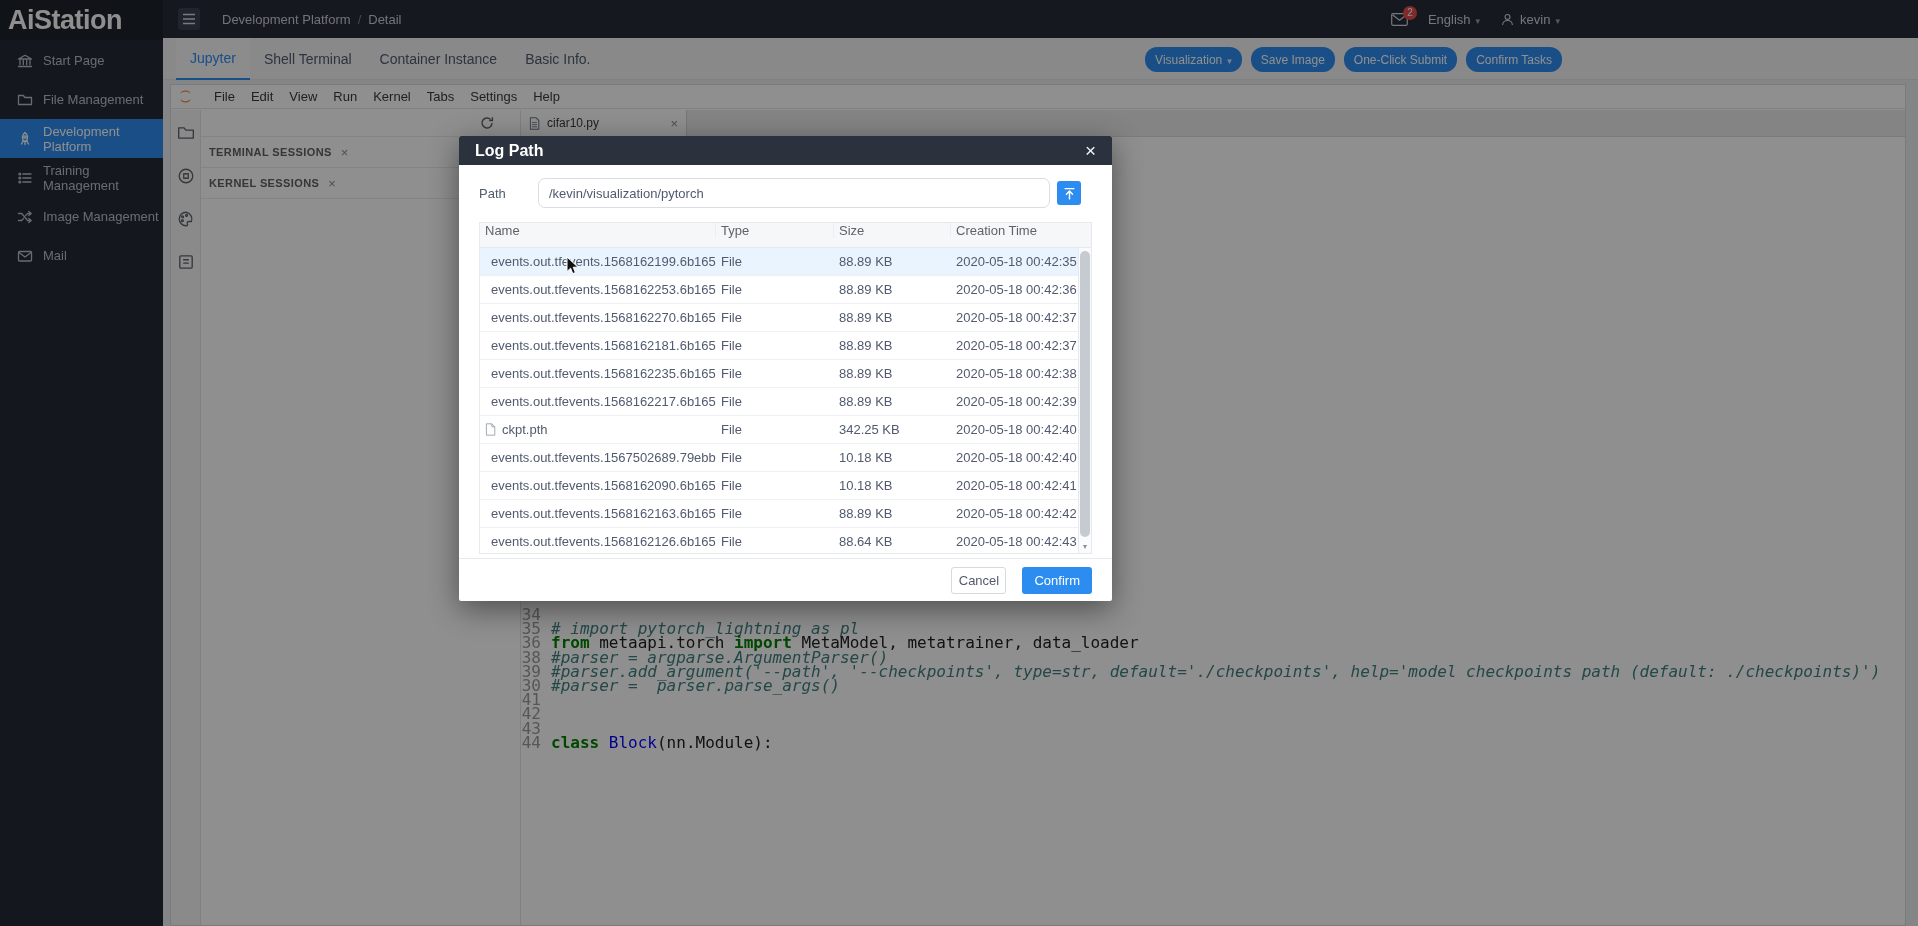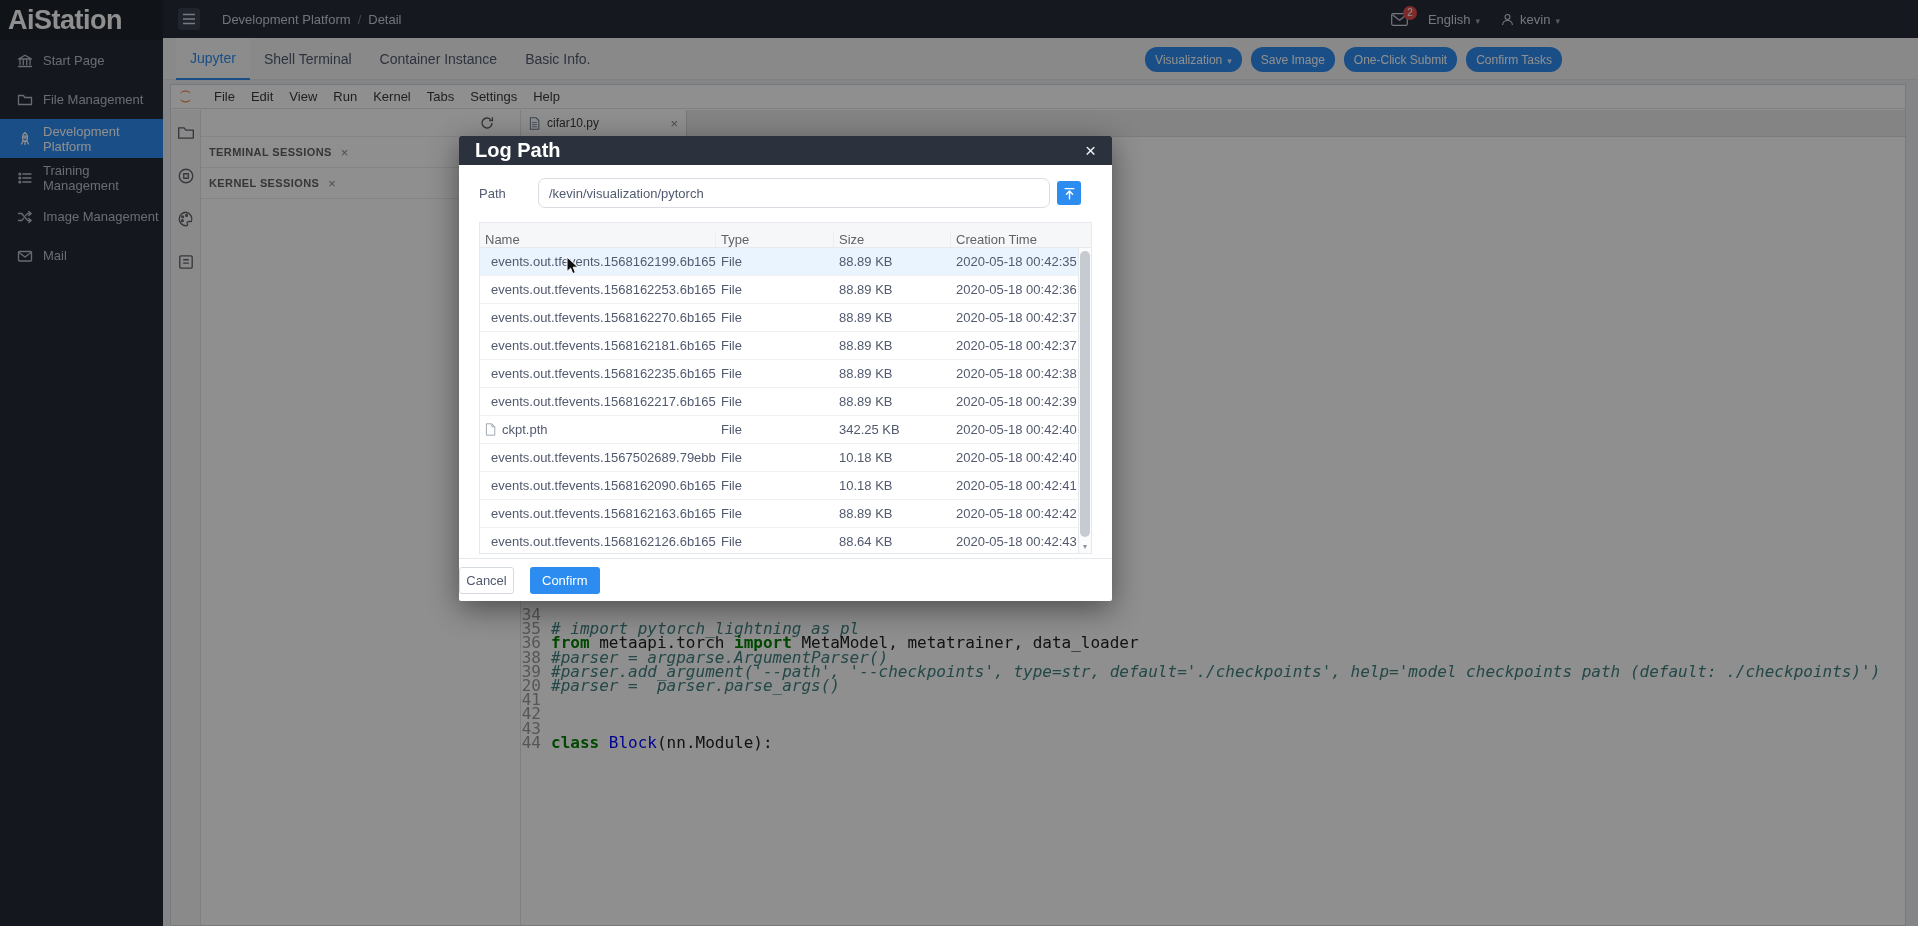--- a/index.html
+++ b/index.html
@@ -81,50 +81,50 @@
   .seg-keyword{ color:var(--code-keyword); font-weight:bold; }
   .seg-classname{ color:var(--code-classname); }
   .seg-plain{ color:#212121; }
 
   
   .overlay{ position:absolute; inset:0; background:rgba(0,0,0,.44); z-index:10; }
   .modal{ position:absolute; left:459px; top:136px; width:653px; height:465px; background:#fff; z-index:20;
           border-radius:2px; box-shadow:0 8px 30px rgba(0,0,0,.45); display:flex; flex-direction:column; }
   .modal-header{ height:29px; background:var(--modal-header-bg); display:flex; align-items:center;
                  padding:0 16px; border-radius:2px 2px 0 0; }
-  .modal-title{ color:#fff; font-size:20px; font-weight:bold; }
+  .modal-title{ color:#fff; font-size:16px; font-weight:bold; }
   .modal-close{ margin-left:auto; color:#eef0f3; font-size:19px; line-height:1; cursor:pointer; }
   .modal-close::before{ content:"×"; }
   .modal-body{ flex:1; padding:13px 20px 0; }
   .path-row{ display:flex; align-items:center; }
   .path-label{ width:59px; font-size:13px; color:#515a6e; }
   .path-input{ width:512px; height:30px; border:1px solid #d9dde3; border-radius:7px; padding:0 10px;
                font-size:13px; color:#515a6e; font-family:inherit; outline:none; }
   .up-btn{ width:24px; height:24px; margin-left:7px; background:var(--accent); border:none; border-radius:3px;
            display:flex; align-items:center; justify-content:center; cursor:pointer; }
   .ftable{ margin-top:14px; border:1px solid #e6e9ed; }
-  .thead{ display:flex; height:25px; background:#f6f7f9; border-bottom:1px solid #e6e9ed; align-items:flex-end;
+  .thead{ display:flex; height:25px; background:#f6f7f9; border-bottom:1px solid #e6e9ed; align-items:flex-start;
           font-size:13px; color:#606266; }
   .th{ padding-left:5px; border-right:1px solid #eceef1; height:15px; line-height:15px; }
   .th:last-child{ border-right:none; }
   .th-name{ width:236px; } .th-type{ width:118px; } .th-size{ width:117px; } .th-time{ flex:1; }
   .tbody-wrap{ display:flex; height:305px; }
   .tbody{ flex:1; overflow:hidden; }
   .trow{ display:flex; height:28px; align-items:center; font-size:13px; color:#515a6e; border-bottom:1px solid #eef0f3; cursor:pointer; }
   .trow.hover{ background:#eaf4fe; }
   .cell{ padding-left:5px; white-space:nowrap; overflow:hidden; }
   .c-name{ width:236px; display:flex; align-items:center; gap:6px; }
   .c-type{ width:118px; } .c-size{ width:117px; } .c-time{ flex:1; }
   .vscroll{ width:13px; border-left:1px solid #e6e9ed; background:#fafbfc; position:relative; }
   .vthumb{ position:absolute; left:1px; top:3px; width:10px; height:286px; background:#c6cbd1; border-radius:5px; cursor:pointer; }
   .vdown{ position:absolute; bottom:0; left:0; width:12px; height:13px; display:flex; align-items:center;
           justify-content:center; color:#8a9099; font-size:8px; cursor:pointer; }
   .vdown::before{ content:"▾"; }
   .modal-footer{ height:43px; border-top:1px solid #e6e9ed; display:flex; align-items:center;
-                 justify-content:flex-start; padding-right:20px; gap:16px; }
+                 justify-content:flex-end; padding-right:20px; gap:16px; }
   .btn-cancel{ width:55px; height:27px; background:#fff; border:1px solid #d5dae0; border-radius:3px;
                font-size:13px; color:#515a6e; cursor:pointer; font-family:inherit; }
   .btn-confirm{ min-width:62px; height:27px; padding:0 12px; background:var(--accent); border:none; border-radius:3px;
                 font-size:13px; color:#fff; cursor:pointer; font-family:inherit; }
   .cursor{ position:absolute; left:566px; top:256px; z-index:40; pointer-events:none; }
 </style>
 </head>
 <body>
 
 <aside class="sidebar">
@@ -320,21 +320,21 @@
   </div>
               <div class="code-line">
     <span class="ln">38</span>
     <span class="ct"><span class="seg-comment">#parser = argparse.ArgumentParser()</span></span>
   </div>
               <div class="code-line">
     <span class="ln">39</span>
     <span class="ct"><span class="seg-comment">#parser.add_argument('--path', '--checkpoints', type=str, default='./checkpoints', help='model checkpoints path (default: ./checkpoints)')</span></span>
   </div>
               <div class="code-line">
-    <span class="ln">20</span>
+    <span class="ln">30</span>
     <span class="ct"><span class="seg-comment">#parser =  parser.parse_args()</span></span>
   </div>
               <div class="code-line">
     <span class="ln">41</span>
     <span class="ct"></span>
   </div>
               <div class="code-line">
     <span class="ln">42</span>
     <span class="ct"></span>
   </div>

